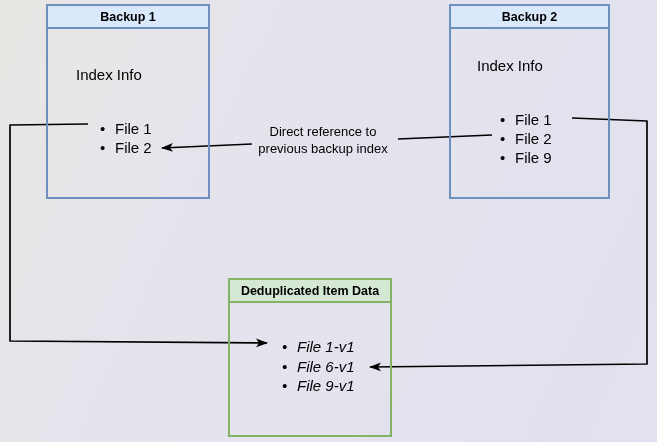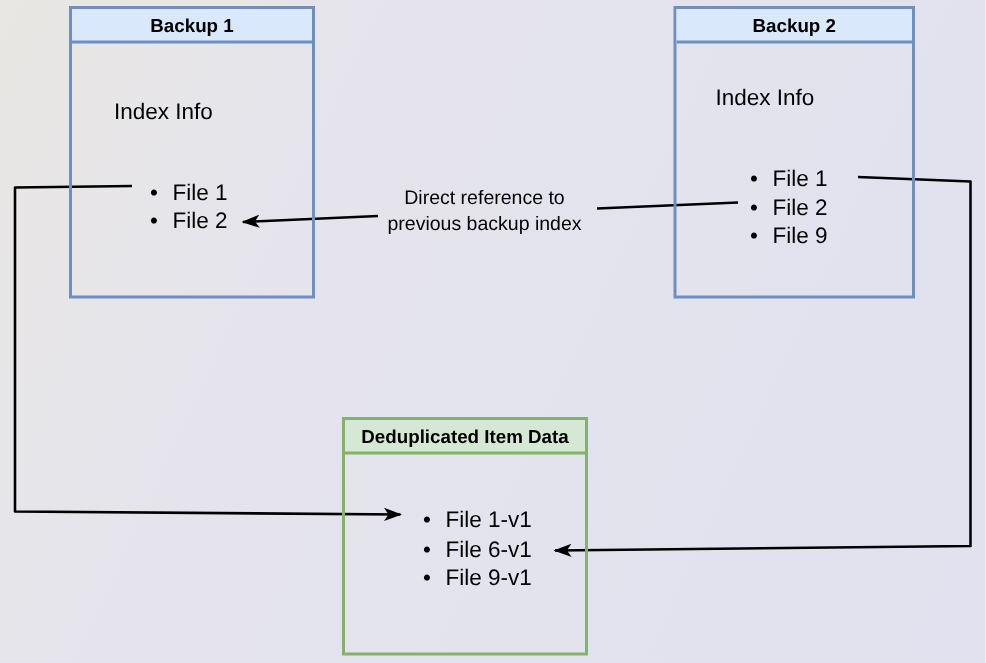--- a/index.html
+++ b/index.html
@@ -34,21 +34,21 @@
     font-size:15px;
   }
   ul.files {
     position:absolute;
     list-style:none;
     margin:0; padding:0;
     font-size:15px;
   }
   ul.files li { line-height:19px; white-space:nowrap; }
   ul.files li::before { content:"\2022"; display:inline-block; width:15px; }
-  #dedup ul.files li { line-height:19.5px; }
+  #dedup ul.files li { line-height:19.5px;font-style:italic; }
   #connectors { position:absolute; left:0; top:0; pointer-events:none; }
   .edge-label {
     position:absolute;
     left:323px; top:123px;
     transform:translateX(-50%);
     text-align:center;
     font-size:13px;
     line-height:17px;
     white-space:nowrap;
   }

